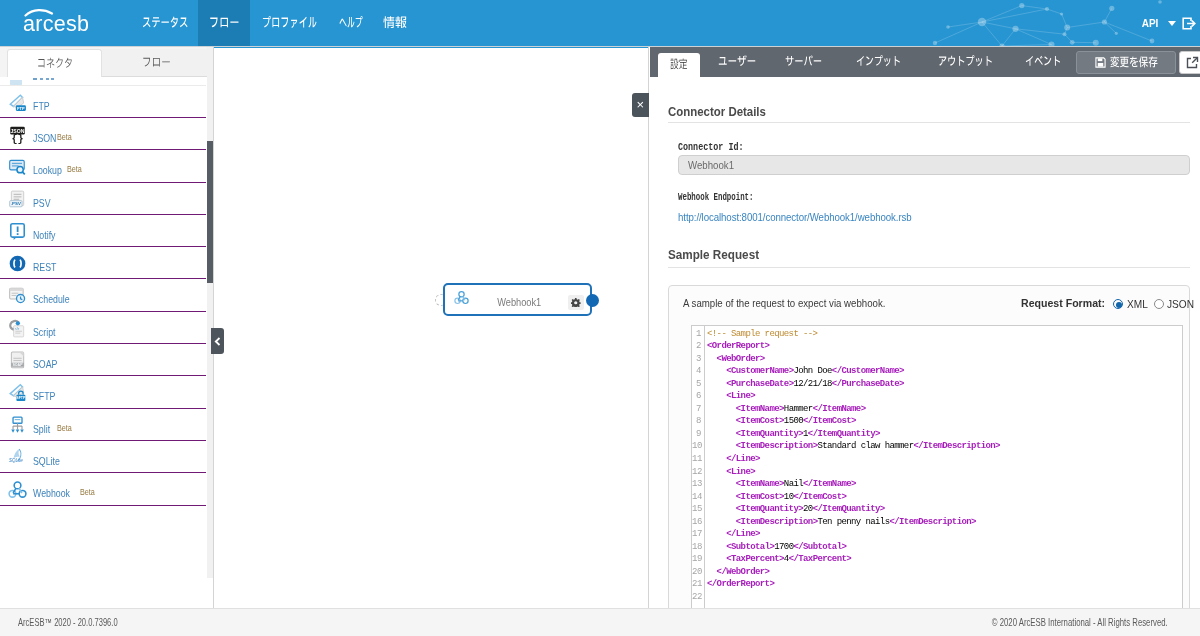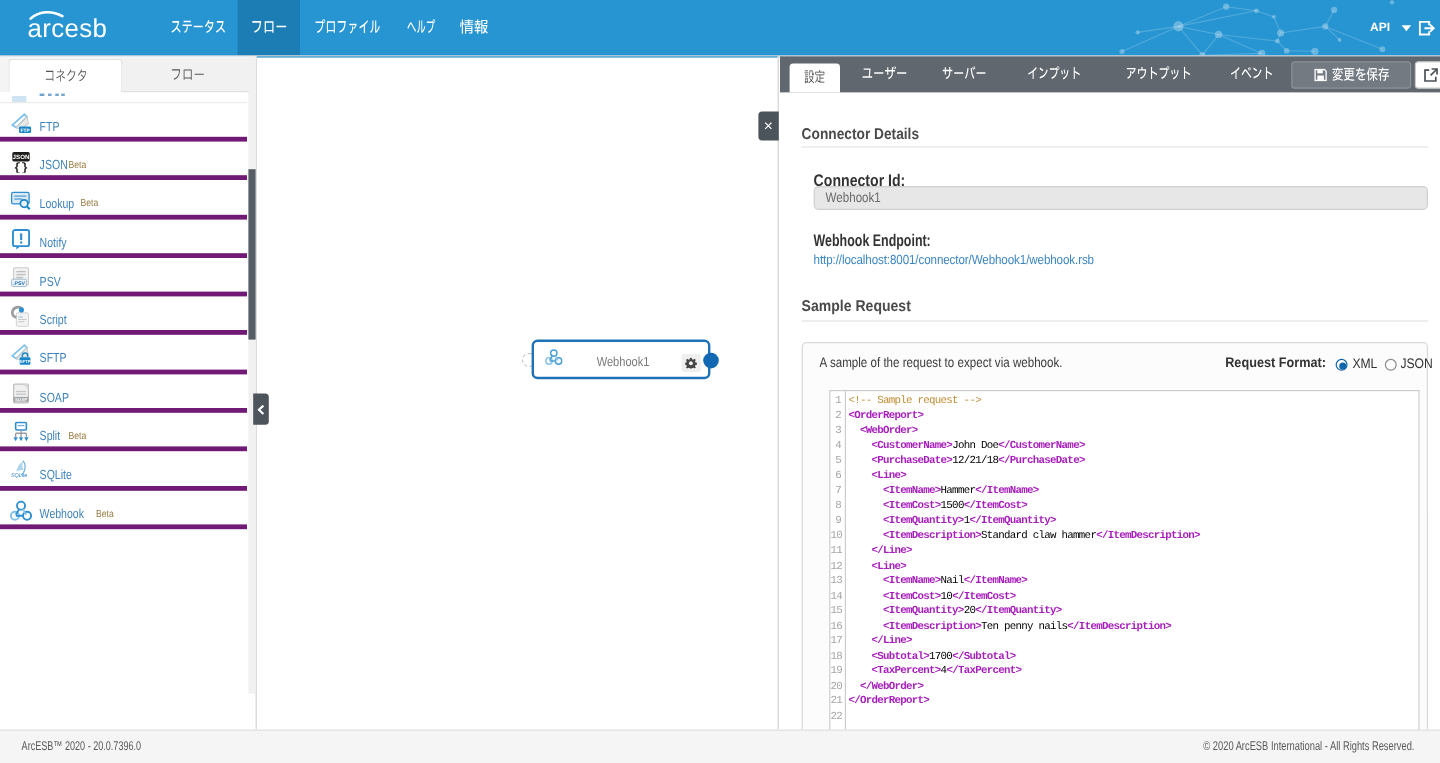--- a/index.html
+++ b/index.html
@@ -10,21 +10,21 @@
 #logoarc { position:absolute; left:24px; top:9px; }
 .nav { position:absolute; top:0; height:46px; display:flex; align-items:center; justify-content:center; }
 #navflow { background:#1c7cb4; }
 
 #side { position:absolute; left:0; top:47px; width:214px; height:561px; background:#fff; border-right:1px solid #d4d4d4; }
 #stabs { position:absolute; left:0; top:0; width:213px; height:30px; background:#f4f4f4; }
 .stab { position:absolute; top:2px; height:28px; display:flex; align-items:center; justify-content:center; }
 #stab1 { left:7px; width:95px; background:#fff; border:1px solid #e2e2e2; border-bottom:none; border-radius:3px 3px 0 0; top:2px; height:28px; }
 #stab2 { left:102px; width:108px; background:#f1f1f1; border-bottom:1px solid #dcdcdc; }
 #slist { position:absolute; left:0; top:30px; width:206px; height:531px; background:#fff; overflow:hidden; }
-.crow { height:32.3px; border-bottom:4px solid #701a75; position:relative; }
+.crow { height:32.3px; border-bottom:1px solid #701a75; position:relative; }
 .cic { position:absolute; left:8px; top:7px; transform:scale(1.12); transform-origin:0 0; }
 .clbl { position:absolute; left:33px; top:15px; color:#3d82ba; font-size:11px; line-height:11px; }
 .beta { position:absolute; top:15px; color:#96793f; font-size:8.5px; line-height:8.5px; display:inline-block; transform:scaleX(0.85); transform-origin:0 50%; }
 #partial { height:8.7px; border-bottom:1px solid #ebebeb; position:relative; overflow:hidden; }
 #sbar { position:absolute; right:0; top:0; width:6.5px; height:531px; background:#f1f1f1; }
 #sthumb { position:absolute; right:0; top:94px; width:6.5px; height:142px; background:#575d64; }
 #handle { position:absolute; left:211px; top:328px; width:13px; height:26px; background:#4d545c; border-radius:0 3px 3px 0; display:flex; align-items:center; justify-content:center; }
 
 #node { position:absolute; left:443px; top:283px; width:149px; height:33px; background:#fff; border:2px solid #1f72b8; border-radius:5px; display:flex; align-items:center; }
 #dashc { position:absolute; left:435px; top:294px; width:12px; height:12px; border:1px dashed #c0c0c0; border-radius:50%; }
@@ -33,21 +33,21 @@
 
 #panel { position:absolute; left:648px; top:47px; width:552px; height:561px; background:#fff; border-left:1px solid #d4d4d4; }
 #ptabbar { position:absolute; left:1px; top:0; width:551px; height:30px; background:#61676e; }
 .ptab { position:absolute; top:0; height:30px; display:flex; align-items:center; justify-content:center; }
 #ptab-active { position:absolute; left:8px; top:6px; width:42px; height:24px; background:#fff; border-radius:3px 3px 0 0; display:flex; align-items:center; justify-content:center; }
 #savebtn { position:absolute; left:426px; top:4px; width:100px; height:23px; background:#737a82; border:1px solid #8a9199; border-radius:3px; display:flex; align-items:center; justify-content:center; gap:4px; }
 #extbtn { position:absolute; left:529px; top:4px; width:26px; height:23px; background:#fff; border:1px solid #c9c9c9; border-radius:3px; display:flex; align-items:center; justify-content:center; }
 #closex { position:absolute; left:632px; top:93px; width:16.5px; height:23.5px; background:#4b535b; border-radius:3px 0 0 3px; color:#fff; font-size:13px; display:flex; align-items:center; justify-content:center; }
 h2 { font-size:13px; font-weight:bold; color:#4a4a4a; letter-spacing:0; }
 .rule { position:absolute; height:1px; background:#e3e3e3; }
-.blbl { font-weight:bold; font-size:14px; color:#333; }
+.blbl { font-weight:bold; font-size:10px; color:#333;font-family:Liberation Mono, monospace; }
 #cid-input { position:absolute; left:678px; top:155px; width:512px; height:20px; background:#e7e7e7; border:1px solid #cfcfcf; border-radius:4px; color:#6a6a6a; font-size:11.5px; line-height:18px; padding-left:9px; }
 #ep-link { position:absolute; left:678px; top:211px; font-size:11px; color:#3a85c0; letter-spacing:-0.1px; }
 #samplebox { position:absolute; left:668px; top:285px; width:522px; height:340px; background:#fcfcfc; border:1px solid #d9d9d9; border-radius:4px; }
 #codebox { position:absolute; left:22px; top:39px; width:492px; height:300px; background:#fff; border:1px solid #cccccc; display:flex; overflow:hidden; font-family:"Liberation Mono",monospace; font-size:9px; line-height:12.54px; letter-spacing:-0.6px; }
 #gutter { width:13px; text-align:right; color:#a5a5a5; border-right:1px solid #ccc; padding-right:3px; padding-top:1.5px; flex:none; letter-spacing:-0.5px; }
 #code { padding-left:2px; padding-top:1.5px; color:#000; white-space:pre; }
 #code i { font-style:normal; color:#a81ebc;font-weight:bold; }
 #code u { text-decoration:none; color:#bf8b31; }
 .radio { width:10px; height:10px; border-radius:50%; border:1px solid #8a8a8a; background:#fff; display:inline-block; }
 .sx { display:inline-block; transform-origin:0 50%; white-space:nowrap; }
@@ -197,69 +197,88 @@
 <rect x="3.5" y="5.2" width="9" height="1.1" fill="#2e8fd0" opacity=".7"></rect>
             <rect x="3.5" y="7.4" width="6" height="1.1" fill="#2e8fd0" opacity=".7"></rect>
 <circle cx="10.8" cy="11.3" r="2.8" fill="#eaf3fa" stroke="#1b87c9" stroke-width="1.3"></circle>
 <path d="M12.8 13.3 L15 15.5" stroke="#1b87c9" stroke-width="1.6"></path>
           </svg></span>
         <span class="clbl sx s80">Lookup</span>
         <span class="beta" style="left:67px">Beta</span>
       </div>
 <div class="crow">
         <span class="cic"><svg width="17" height="17" viewBox="0 0 17 17">
-<rect x="2.5" y="1.5" width="12" height="12" rx="1.5" fill="#fff" stroke="#2e8fd0" stroke-width="1.4"></rect>
-<path d="M5 13.5 L5 16 L8 13.5 Z" fill="#2e8fd0"></path>
-<rect x="7.8" y="4" width="1.6" height="5" fill="#2e8fd0"></rect>
-            <rect x="7.8" y="10" width="1.6" height="1.6" fill="#2e8fd0"></rect>
-          </svg></span>
-        <span class="clbl sx s80">Notify</span>
-      </div>
-<div class="crow">
-        <span class="cic"><svg width="17" height="17" viewBox="0 0 17 17">
 <rect x="3" y="1" width="11" height="13" rx="1" fill="#f2f2f2" stroke="#c9c9c9" stroke-width="0.8"></rect>
 <rect x="5" y="3.4" width="7" height="1" fill="#bdbdbd"></rect>
             <rect x="5" y="5.6" width="7" height="1" fill="#bdbdbd"></rect>
             <rect x="5" y="7.8" width="5" height="1" fill="#bdbdbd"></rect>
 <rect x="1.5" y="9.5" width="11" height="5.5" rx="0.8" fill="#eef4f9" stroke="#9db8cc" stroke-width="0.7"></rect>
 <text x="7" y="13.7" font-family="Liberation Sans" font-size="3.9" fill="#1b6fb0" text-anchor="middle" font-weight="bold">.PSV</text>
           </svg></span>
         <span class="clbl sx s80">PSV</span>
+      </div>
+<div class="crow">
+        <span class="cic"><svg width="17" height="17" viewBox="0 0 17 17">
+<rect x="2.5" y="1.5" width="12" height="12" rx="1.5" fill="#fff" stroke="#2e8fd0" stroke-width="1.4"></rect>
+<path d="M5 13.5 L5 16 L8 13.5 Z" fill="#2e8fd0"></path>
+<rect x="7.8" y="4" width="1.6" height="5" fill="#2e8fd0"></rect>
+            <rect x="7.8" y="10" width="1.6" height="1.6" fill="#2e8fd0"></rect>
+          </svg></span>
+        <span class="clbl sx s80">Notify</span>
+      </div>
+<div class="crow">
+        <span class="cic"><svg width="17" height="17" viewBox="0 0 17 17">
+<circle cx="8.5" cy="8.5" r="7" fill="#1268b3"></circle>
+<path d="M6.2 5 C5 6.8 5 10.2 6.2 12" stroke="#fff" stroke-width="1.5" fill="none"></path>
+<path d="M10.8 5 C12 6.8 12 10.2 10.8 12" stroke="#fff" stroke-width="1.5" fill="none"></path>
+          </svg></span>
+        <span class="clbl sx s80">REST</span>
+      </div>
+<div class="crow">
+        <span class="cic"><svg width="17" height="17" viewBox="0 0 17 17">
+<rect x="1.5" y="2" width="12" height="9.5" rx="1" fill="#f4f4f4" stroke="#b9b9b9" stroke-width="0.9"></rect>
+<rect x="1.5" y="2" width="12" height="2.4" fill="#d9d9d9"></rect>
+<rect x="3.2" y="6" width="6" height="0.9" fill="#c4c4c4"></rect>
+            <rect x="3.2" y="8" width="4.5" height="0.9" fill="#c4c4c4"></rect>
+<circle cx="11.2" cy="11.2" r="3.6" fill="#eaf3fa" stroke="#2e8fd0" stroke-width="1.2"></circle>
+<path d="M11.2 9.3 V11.4 L12.8 12.2" stroke="#2e8fd0" stroke-width="1.1" fill="none"></path>
+          </svg></span>
+        <span class="clbl sx s80">Schedule</span>
       </div>
 <div class="crow">
         <span class="cic"><svg width="18" height="17" viewBox="0 0 18 17">
 <rect x="5" y="6" width="9" height="10" rx="0.8" fill="#f3f3f3" stroke="#cfcfcf" stroke-width="0.7"></rect>
 <rect x="6.5" y="10.5" width="6" height="0.8" fill="#c9c9c9"></rect>
             <rect x="6.5" y="12.2" width="4.5" height="0.8" fill="#c9c9c9"></rect>
 <text x="6.3" y="9.6" font-family="Liberation Sans" font-size="2.6" fill="#2e8fd0">&lt;/&gt;</text>
 <path d="M9.5 3.2 C7.2 0.8 3.2 1.6 2.2 4.6 C1.4 7 2.8 9 5 9.4" fill="none" stroke="#9b9da0" stroke-width="2"></path>
 <circle cx="8.8" cy="3.8" r="1.9" fill="#2e8fd0"></circle>
           </svg></span>
         <span class="clbl sx s80">Script</span>
       </div>
 <div class="crow">
         <span class="cic"><svg width="17" height="17" viewBox="0 0 17 17">
-<path d="M2 9.5 L11 1.5 L13 3.5 L5 11.5 Z" fill="none" stroke="#7fc0ea" stroke-width="1.3"></path>
-<path d="M5 11.5 L13 3.5 L14 8.5 L8 12.5 Z" fill="#e8e8e8" stroke="#cccccc" stroke-width="0.8"></path>
-<rect x="7.5" y="10.5" width="8" height="5.5" rx="0.8" fill="#1b87c9"></rect>
-<path d="M9.5 10.5 V9.3 a2 2 0 0 1 4 0 V10.5" fill="none" stroke="#1b87c9" stroke-width="1.1"></path>
-<text x="11.5" y="14.6" font-family="Liberation Sans" font-size="3.2" fill="#fff" text-anchor="middle" font-weight="bold">SFTP</text>
-          </svg></span>
-        <span class="clbl sx s80">SFTP</span>
-      </div>
-<div class="crow">
-        <span class="cic"><svg width="17" height="17" viewBox="0 0 17 17">
 <rect x="3" y="1" width="11" height="14" rx="1" fill="#f0f0f0" stroke="#bdbdbd" stroke-width="0.9"></rect>
 <path d="M14 1 L14 5 L10 1 Z" fill="#d7d7d7"></path>
 <rect x="4.8" y="6" width="7.4" height="1" fill="#c6c6c6"></rect>
             <rect x="4.8" y="8" width="7.4" height="1" fill="#c6c6c6"></rect>
 <rect x="3" y="10.5" width="11" height="3.5" fill="#9fa3a7"></rect>
 <text x="8.5" y="13.3" font-family="Liberation Sans" font-size="3.2" fill="#fff" text-anchor="middle" font-weight="bold">SOAP</text>
           </svg></span>
         <span class="clbl sx s80">SOAP</span>
+      </div>
+<div class="crow">
+        <span class="cic"><svg width="17" height="17" viewBox="0 0 17 17">
+<path d="M2 9.5 L11 1.5 L13 3.5 L5 11.5 Z" fill="none" stroke="#7fc0ea" stroke-width="1.3"></path>
+<path d="M5 11.5 L13 3.5 L14 8.5 L8 12.5 Z" fill="#e8e8e8" stroke="#cccccc" stroke-width="0.8"></path>
+<rect x="7.5" y="10.5" width="8" height="5.5" rx="0.8" fill="#1b87c9"></rect>
+<path d="M9.5 10.5 V9.3 a2 2 0 0 1 4 0 V10.5" fill="none" stroke="#1b87c9" stroke-width="1.1"></path>
+<text x="11.5" y="14.6" font-family="Liberation Sans" font-size="3.2" fill="#fff" text-anchor="middle" font-weight="bold">SFTP</text>
+          </svg></span>
+        <span class="clbl sx s80">SFTP</span>
       </div>
 <div class="crow">
         <span class="cic"><svg width="17" height="17" viewBox="0 0 17 17">
 <rect x="4.5" y="1" width="8" height="5.5" rx="0.8" fill="#fff" stroke="#2e8fd0" stroke-width="1.2"></rect>
 <rect x="6" y="2.8" width="5" height="0.9" fill="#2e8fd0" opacity=".7"></rect>
 <path d="M8.5 6.5 V9 M4.5 9 H12.5 M4.5 9 V12 M12.5 9 V12 M8.5 9 V12" stroke="#9b9da0" stroke-width="1" fill="none"></path>
 <path d="M4.5 12 l-1.6 0 l1.6 3 l1.6 -3 Z M8.5 12 l-1.6 0 l1.6 3 l1.6 -3 Z M12.5 12 l-1.6 0 l1.6 3 l1.6 -3 Z" fill="#2e8fd0"></path>
           </svg></span>
         <span class="clbl sx s80">Split</span>
         <span class="beta" style="left:56.5px">Beta</span>
@@ -397,13 +416,13 @@
   <div style="position:absolute;left:457.8px;top:12px;font-size:11.5px;color:#333"><span class="sx s88">XML</span></div>
   <div style="position:absolute;left:484.7px;top:13.4px" class="radio"></div>
   <div style="position:absolute;left:498.3px;top:12px;font-size:11.5px;color:#333"><span class="sx s88">JSON</span></div>
   <div id="codebox">
     <div id="gutter">1<br>2<br>3<br>4<br>5<br>6<br>7<br>8<br>9<br>10<br>11<br>12<br>13<br>14<br>15<br>16<br>17<br>18<br>19<br>20<br>21<br>22</div>
     <div id="code"><u>&lt;!-- Sample request --&gt;</u><br><i>&lt;OrderReport&gt;</i><br>  <i>&lt;WebOrder&gt;</i><br>    <i>&lt;CustomerName&gt;</i>John Doe<i>&lt;/CustomerName&gt;</i><br>    <i>&lt;PurchaseDate&gt;</i>12/21/18<i>&lt;/PurchaseDate&gt;</i><br>    <i>&lt;Line&gt;</i><br>      <i>&lt;ItemName&gt;</i>Hammer<i>&lt;/ItemName&gt;</i><br>      <i>&lt;ItemCost&gt;</i>1500<i>&lt;/ItemCost&gt;</i><br>      <i>&lt;ItemQuantity&gt;</i>1<i>&lt;/ItemQuantity&gt;</i><br>      <i>&lt;ItemDescription&gt;</i>Standard claw hammer<i>&lt;/ItemDescription&gt;</i><br>    <i>&lt;/Line&gt;</i><br>    <i>&lt;Line&gt;</i><br>      <i>&lt;ItemName&gt;</i>Nail<i>&lt;/ItemName&gt;</i><br>      <i>&lt;ItemCost&gt;</i>10<i>&lt;/ItemCost&gt;</i><br>      <i>&lt;ItemQuantity&gt;</i>20<i>&lt;/ItemQuantity&gt;</i><br>      <i>&lt;ItemDescription&gt;</i>Ten penny nails<i>&lt;/ItemDescription&gt;</i><br>    <i>&lt;/Line&gt;</i><br>    <i>&lt;Subtotal&gt;</i>1700<i>&lt;/Subtotal&gt;</i><br>    <i>&lt;TaxPercent&gt;</i>4<i>&lt;/TaxPercent&gt;</i><br>  <i>&lt;/WebOrder&gt;</i><br><i>&lt;/OrderReport&gt;</i><br></div>
   </div>
 </div>
 <div id="footer">
   <div style="left:18px"><span class="sx s72">ArcESB™ 2020 - 20.0.7396.0</span></div>
-  <div style="right:21px"><span class="sx sxr s74">© 2020 ArcESB International - All Rights Reserved.</span></div>
+  <div style="right:32px"><span class="sx sxr s74">© 2020 ArcESB International - All Rights Reserved.</span></div>
 </div>
 </body></html>

